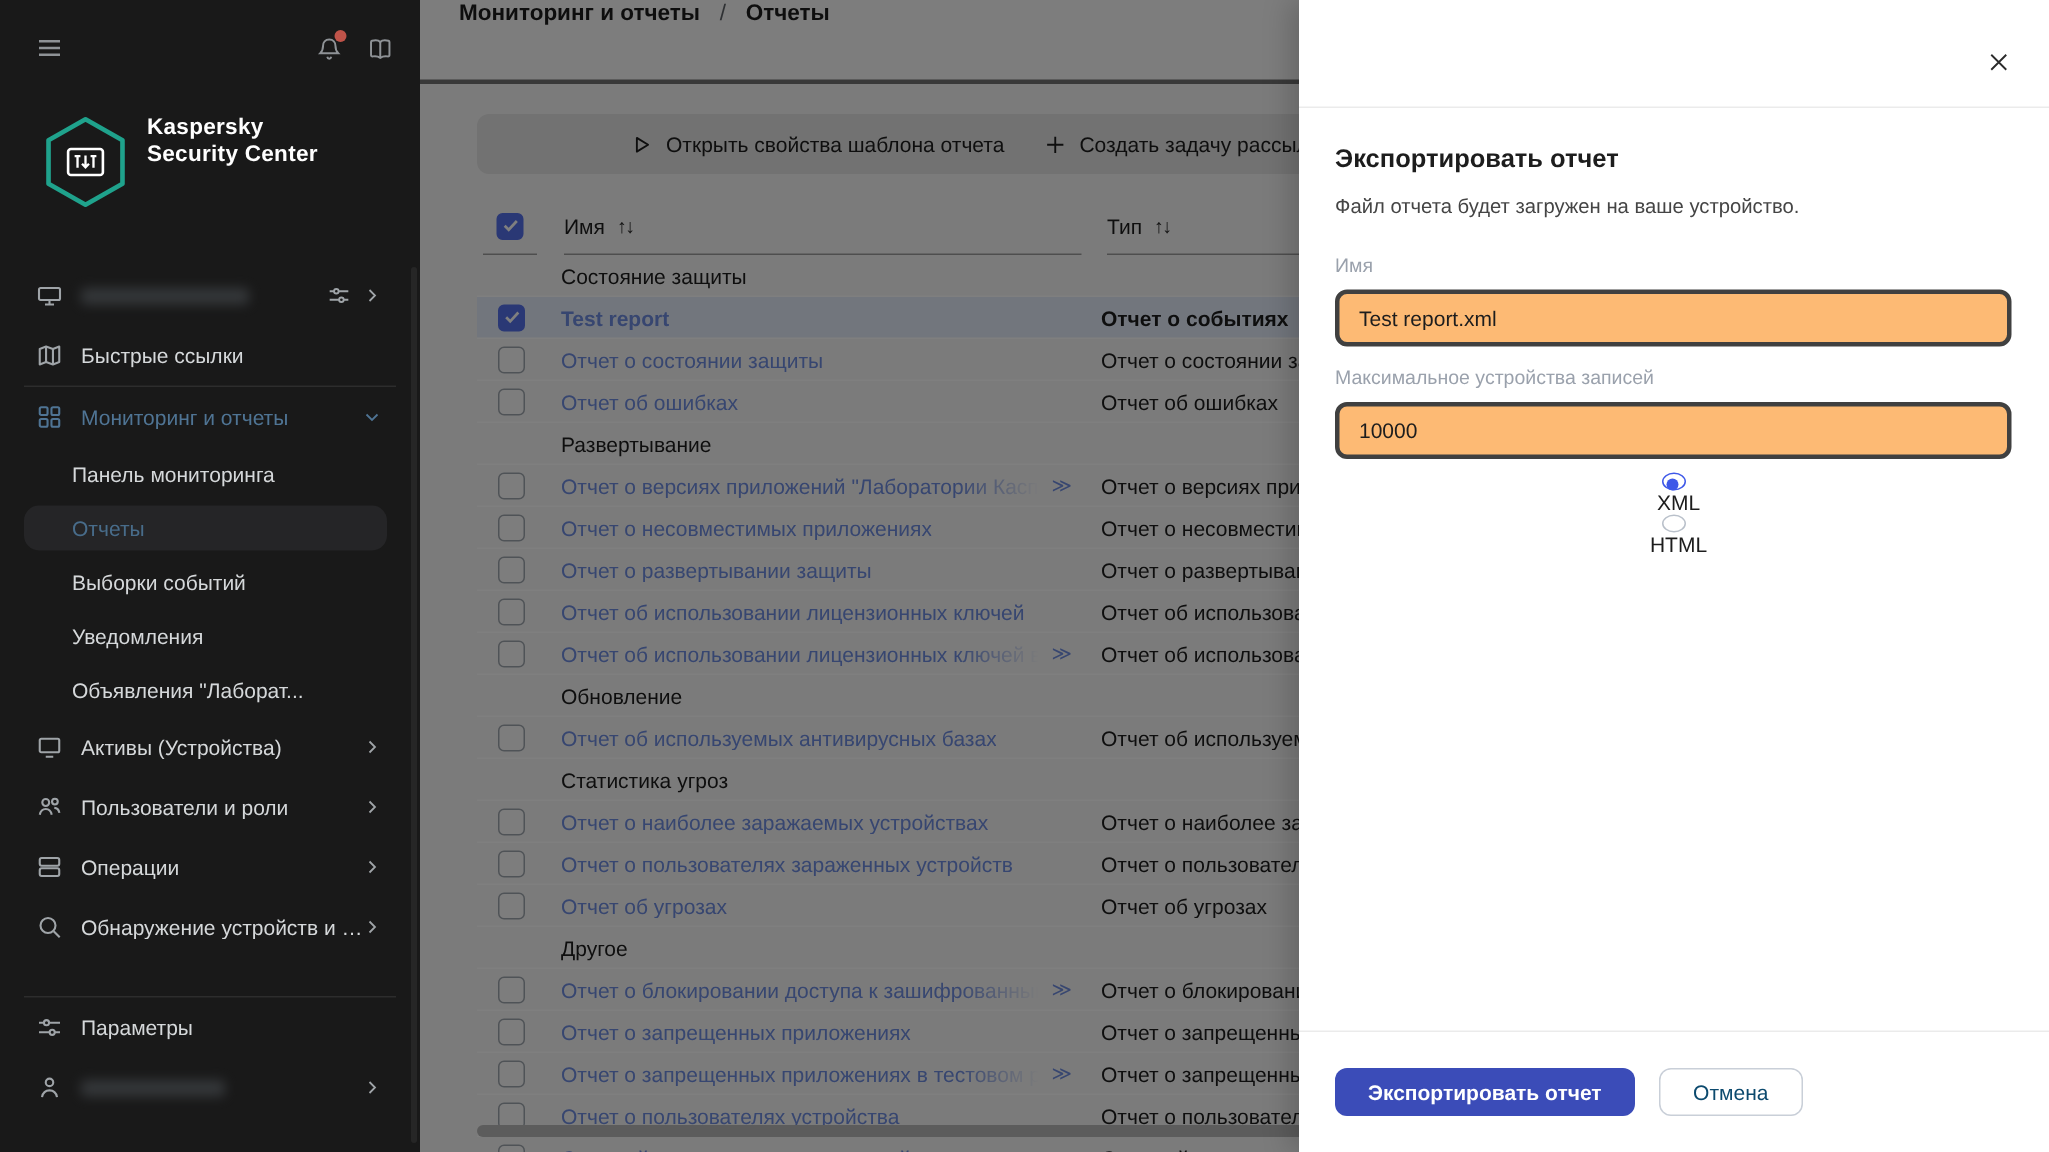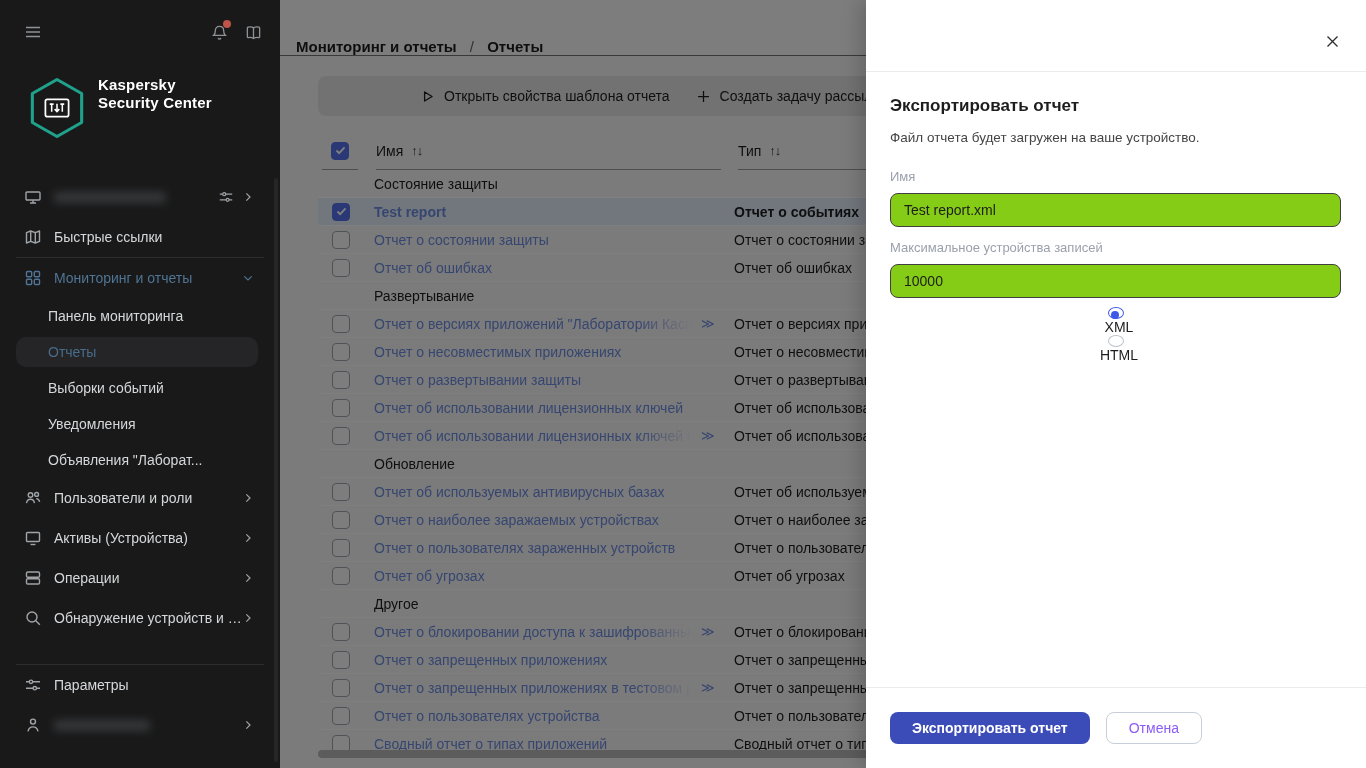--- a/index.html
+++ b/index.html
@@ -28,21 +28,21 @@
   .nav-sub { display:flex; align-items:center; height:36px; margin:0 22px 0 16px; padding-left:32px; color:#d5d8da; font-size:14px; border-radius:10px; cursor:pointer; white-space:nowrap; overflow:hidden; }
   .nav-sub.selected { background:#252527; color:#486c8a; height:30px; margin-top:3px; margin-bottom:3px; }
   .nav-div { height:1px; background:#2d2d2d; margin:0 16px; }
   .nav-div.lower { margin-top:26px; }
   .blur-blob { height:11px; width:112px; border-radius:3px; background:#44484c; filter:blur(4px); opacity:.65; }
   .blur-blob.user { width:96px; }
 
   
   .main { position:absolute; left:280px; top:0; width:1086px; height:768px; background:#f7f7f7; overflow:hidden; }
   .dim { position:absolute; left:0; top:0; width:1086px; height:768px; background:rgba(0,0,0,0.5); z-index:45; pointer-events:none; }
-  .main-header { height:56px; background:#fafafa; border-bottom:1px solid #737373; display:flex; align-items:flex-end; padding-left:16px; }
+  .main-header { height:56px; background:#fafafa; border-bottom:3px solid #737373; display:flex; align-items:flex-start; padding-left:26px; }
   .breadcrumb { font-size:15px; font-weight:bold; color:#1d1d1d; }
   .breadcrumb .sep { font-weight:normal; color:#5f6368; padding:0 9px; }
   .toolbar { margin:20px 0 0 38px; height:40px; background:#e4e4e4; border-radius:8px; display:flex; align-items:center; }
   .tool-act { display:flex; align-items:center; color:#1d1d1d; font-size:14px; cursor:pointer; }
   .tool-act .icn { margin-right:9px; color:#1d1d1d; }
   .tool-act.first { margin-left:102px; }
   .tool-act.second { margin-left:26px; }
 
   .table { margin-left:38px; margin-top:16px; }
   .thead { display:flex; height:38px; align-items:center; font-size:14px; color:#1d1d1d; }
@@ -65,31 +65,31 @@
   .hscroll { position:absolute; left:38px; right:0; top:750px; height:8px; border-radius:4px; background:#b8b8b8; z-index:30; }
 
   
   .panel { position:absolute; top:0; right:0; width:500px; height:768px; background:#fff; z-index:100; box-shadow:-6px 0 18px rgba(0,0,0,0.18); }
   .panel-header { height:72px; border-bottom:1px solid #ebebeb; position:relative; }
   .close-btn { position:absolute; right:26px; top:33px; width:16px; height:16px; color:#2b2b2b; cursor:pointer; background:none; border:none; padding:0; }
   .panel-body { padding:24px 25px 0 24px; }
   .p-title { font-size:17px; font-weight:bold; color:#1d1d1d; margin-bottom:14px; }
   .p-desc { font-size:13.5px; color:#454545; margin-bottom:24px; }
   .f-label { display:block; font-size:13px; color:#9aa1ac; margin-bottom:9px; }
-  .f-input { width:100%; height:32px; border:1px solid #404040; border-radius:8px; padding:16px 13px; font-size:14px; color:#1d1d1d; font-family:inherit; margin-bottom:13px; background:#84cc16; }
+  .f-input { width:100%; height:32px; border:3px solid #404040; border-radius:8px; padding:16px 13px; font-size:14px; color:#1d1d1d; font-family:inherit; margin-bottom:13px; background:#fdba74; }
   .radios { margin-top:-4px; }
   .radio-row { display:flex; align-items:center; height:28px; cursor:pointer;flex-direction:column; }
   .rdot { width:16px; height:16px; border-radius:50%; border:1.5px solid #b9c0ca; position:relative; }
   .rdot.on { border-color:#3e58e8; }
   .rdot.on::after { content:''; position:absolute; left:2.5px; top:2.5px; width:8px; height:8px; border-radius:50%; background:#3e58e8; }
   .r-lbl { margin-left:7px; font-size:14px; color:#1d1d1d; }
   .panel-footer { position:absolute; left:0; right:0; bottom:0; height:81px; border-top:1px solid #ebebeb; padding:24px 0 0 24px; display:flex; gap:16px; }
   .btn { height:32px; border-radius:8px; font-size:14px; font-family:inherit; cursor:pointer; }
   .btn-primary { background:#3b4cb8; color:#fff; border:none; padding:0 22px; font-weight:600; }
-  .btn-secondary { background:#fff; color:#8b5cf6; border:1px solid #c9cfd8; padding:0 22px; }
+  .btn-secondary { background:#fff; color:#0c4a6e; border:1px solid #c9cfd8; padding:0 22px; }
 </style>
 </head>
 <body>
 
 <div class="app">
 
   <aside class="sidebar">
     <div class="topbar">
       <span class="icn tb-btn">
         <svg width="18" height="18" viewBox="0 0 18 18" fill="none" stroke="currentColor" stroke-width="1.6">
@@ -182,43 +182,43 @@
           </span>
         </div>
         <div class="nav-sub">Панель мониторинга</div>
         <div class="nav-sub selected">Отчеты</div>
         <div class="nav-sub">Выборки событий</div>
         <div class="nav-sub">Уведомления</div>
         <div class="nav-sub">Объявления "Лаборат...</div>
         <div class="nav-item">
           <span class="icn">
             <svg width="18" height="18" viewBox="0 0 18 18" fill="none" stroke="currentColor" stroke-width="1.4">
+              <rect x="2.5" y="3.5" width="13" height="9" rx="1"></rect>
+              <path d="M6.5 15.5h5"></path>
+            </svg>
+          </span>
+          <span class="lbl">Активы (Устройства)</span>
+          <span class="trail">
+            <span class="icn">
+              <svg width="12" height="12" viewBox="0 0 18 18" fill="none" stroke="currentColor" stroke-width="1.8">
+                <path d="M6.5 3.5L12 9l-5.5 5.5"></path>
+              </svg>
+            </span>
+          </span>
+        </div>
+        <div class="nav-item">
+          <span class="icn">
+            <svg width="18" height="18" viewBox="0 0 18 18" fill="none" stroke="currentColor" stroke-width="1.4">
               <circle cx="6.5" cy="6" r="2.3"></circle>
               <path d="M2.5 14.2c.5-2.6 2-3.9 4-3.9s3.5 1.3 4 3.9"></path>
               <circle cx="12.6" cy="5.4" r="1.9"></circle>
               <path d="M12.2 9.6c1.8.1 3 1.3 3.4 3.3"></path>
             </svg>
           </span>
           <span class="lbl">Пользователи и роли</span>
-          <span class="trail">
-            <span class="icn">
-              <svg width="12" height="12" viewBox="0 0 18 18" fill="none" stroke="currentColor" stroke-width="1.8">
-                <path d="M6.5 3.5L12 9l-5.5 5.5"></path>
-              </svg>
-            </span>
-          </span>
-        </div>
-        <div class="nav-item">
-          <span class="icn">
-            <svg width="18" height="18" viewBox="0 0 18 18" fill="none" stroke="currentColor" stroke-width="1.4">
-              <rect x="2.5" y="3.5" width="13" height="9" rx="1"></rect>
-              <path d="M6.5 15.5h5"></path>
-            </svg>
-          </span>
-          <span class="lbl">Активы (Устройства)</span>
           <span class="trail">
             <span class="icn">
               <svg width="12" height="12" viewBox="0 0 18 18" fill="none" stroke="currentColor" stroke-width="1.8">
                 <path d="M6.5 3.5L12 9l-5.5 5.5"></path>
               </svg>
             </span>
           </span>
         </div>
         <div class="nav-item">
           <span class="icn">
@@ -424,20 +424,24 @@
           <div class="trow">
             <div class="c-cb">
               <span class="cb"></span>
             </div>
             <div class="c-name">
               <a class="link">Отчет об используемых антивирусных базах</a>
             </div>
             <div class="c-type">Отчет об используемых антивирусных базах</div>
           </div>
           <div class="trow">
+            <div class="c-cb"></div>
+            <div class="c-name group-lbl">Статистика угроз</div>
+          </div>
+          <div class="trow">
             <div class="c-cb">
               <span class="cb"></span>
             </div>
             <div class="c-name">
               <a class="link">Отчет о наиболее заражаемых устройствах</a>
             </div>
             <div class="c-type">Отчет о наиболее заражаемых устройствах</div>
           </div>
           <div class="trow">
             <div class="c-cb">

